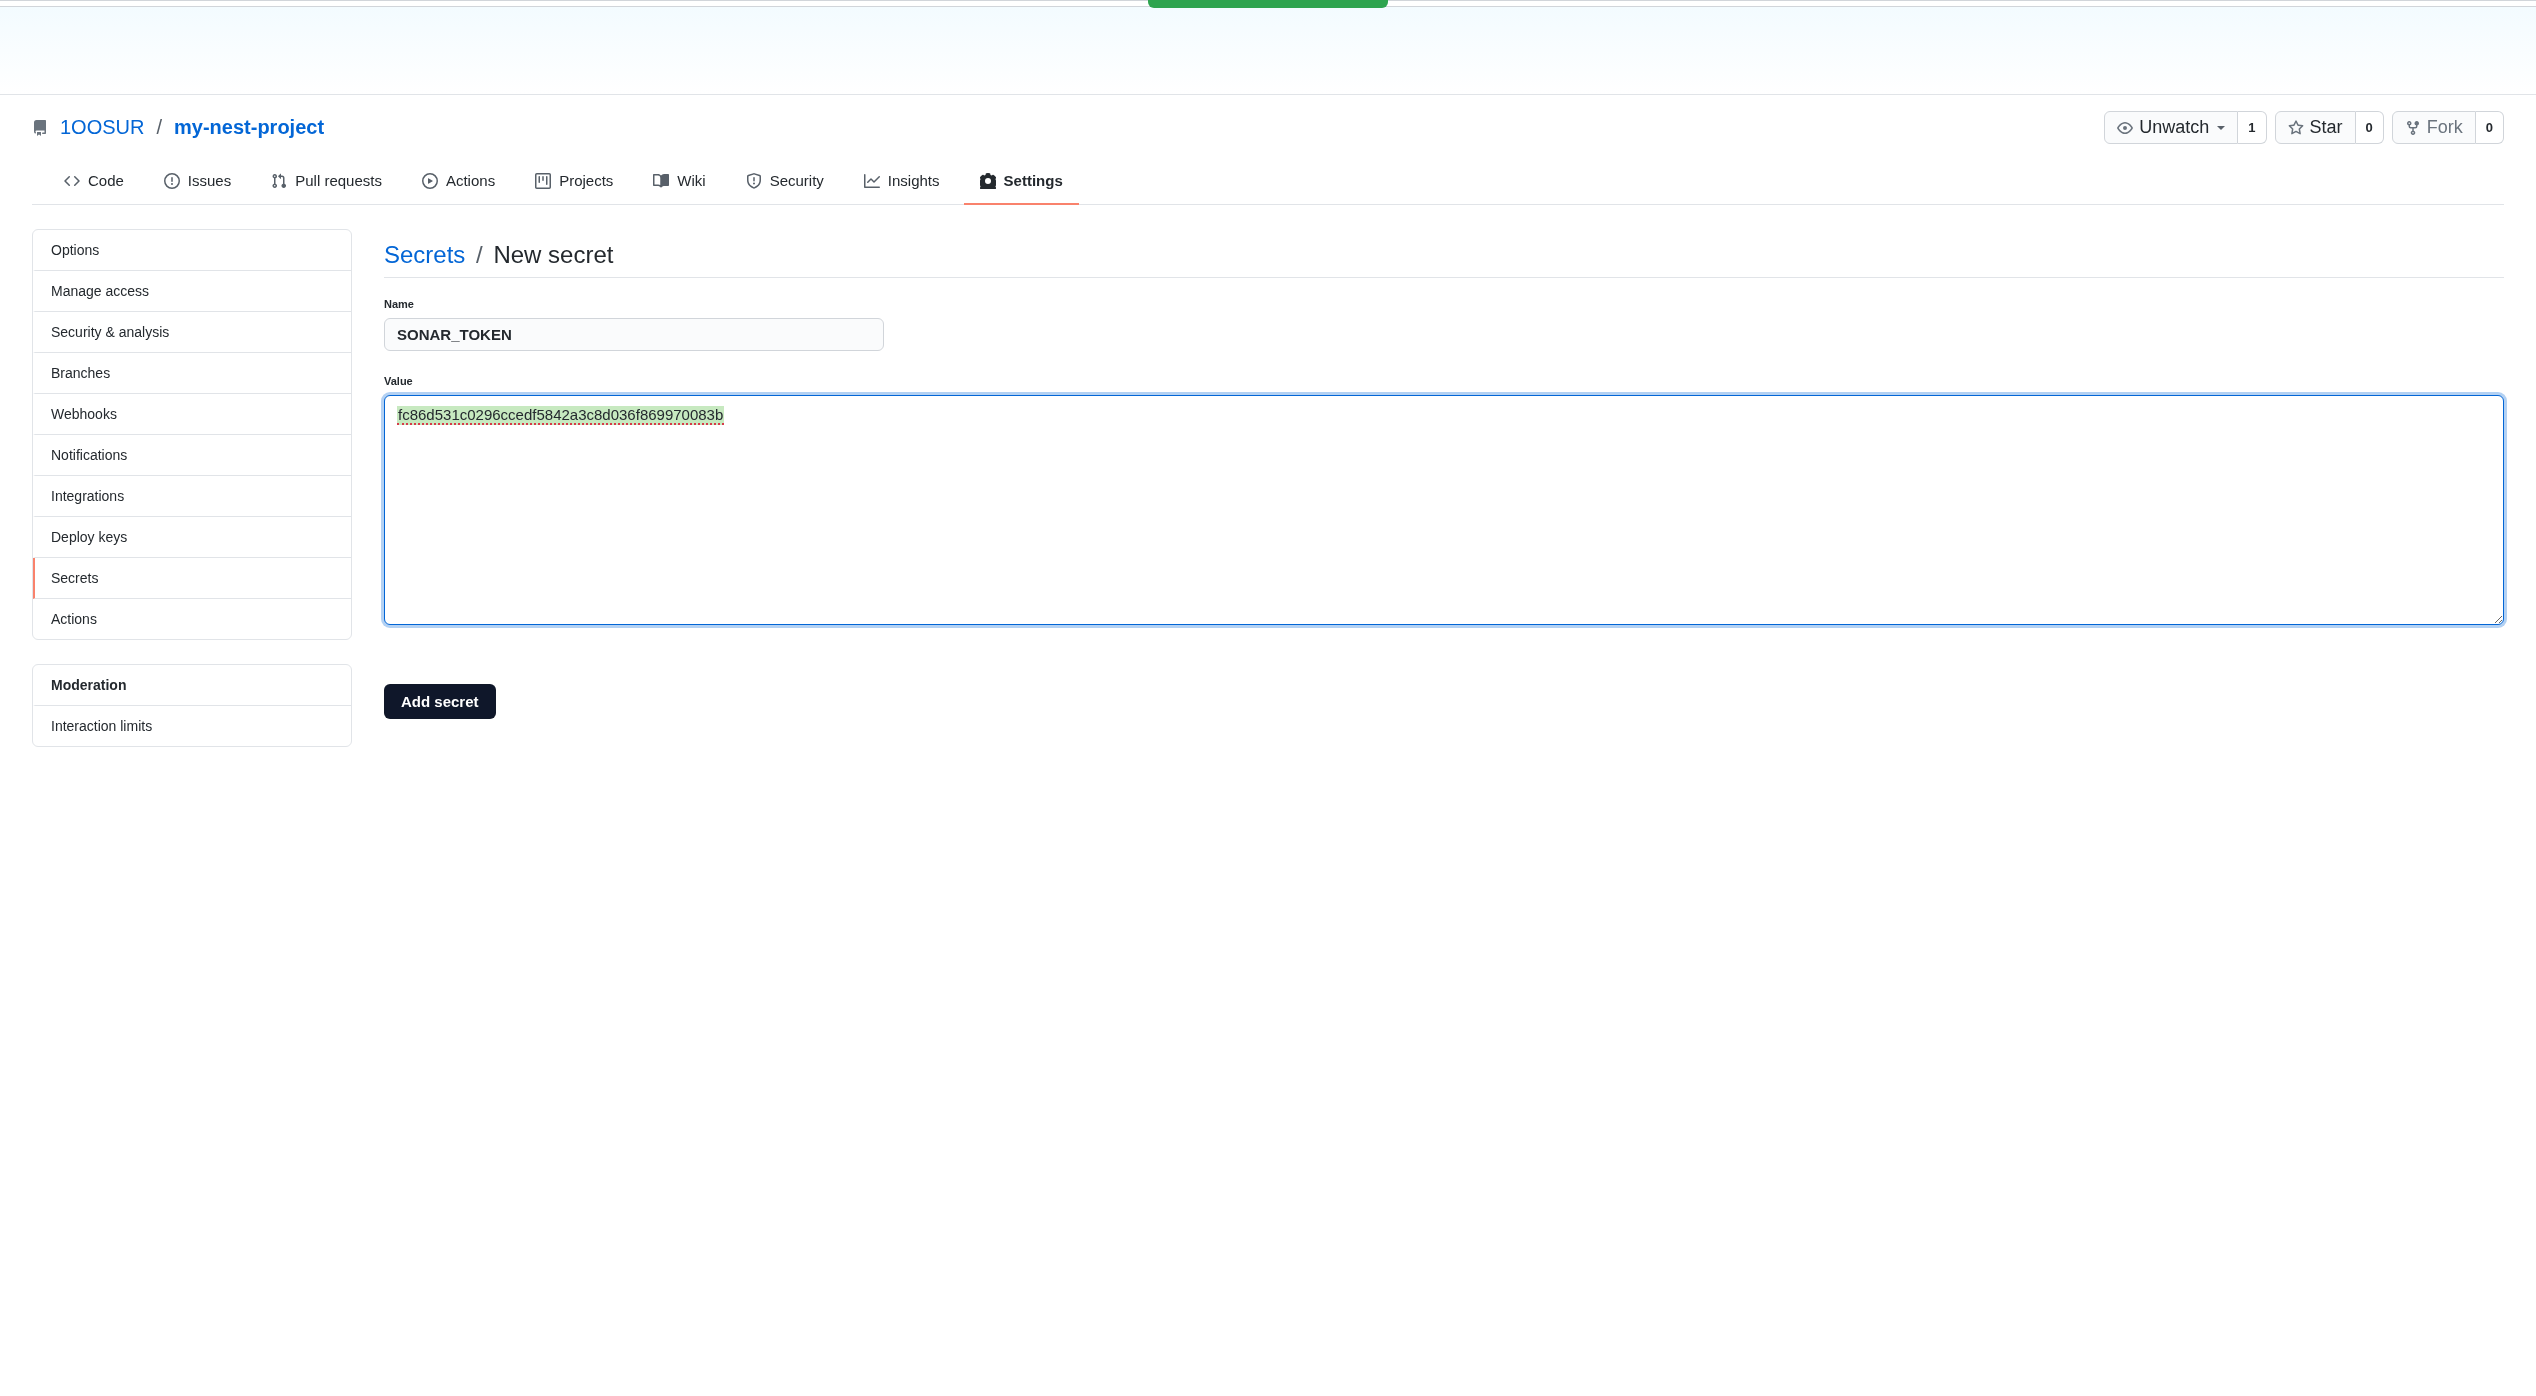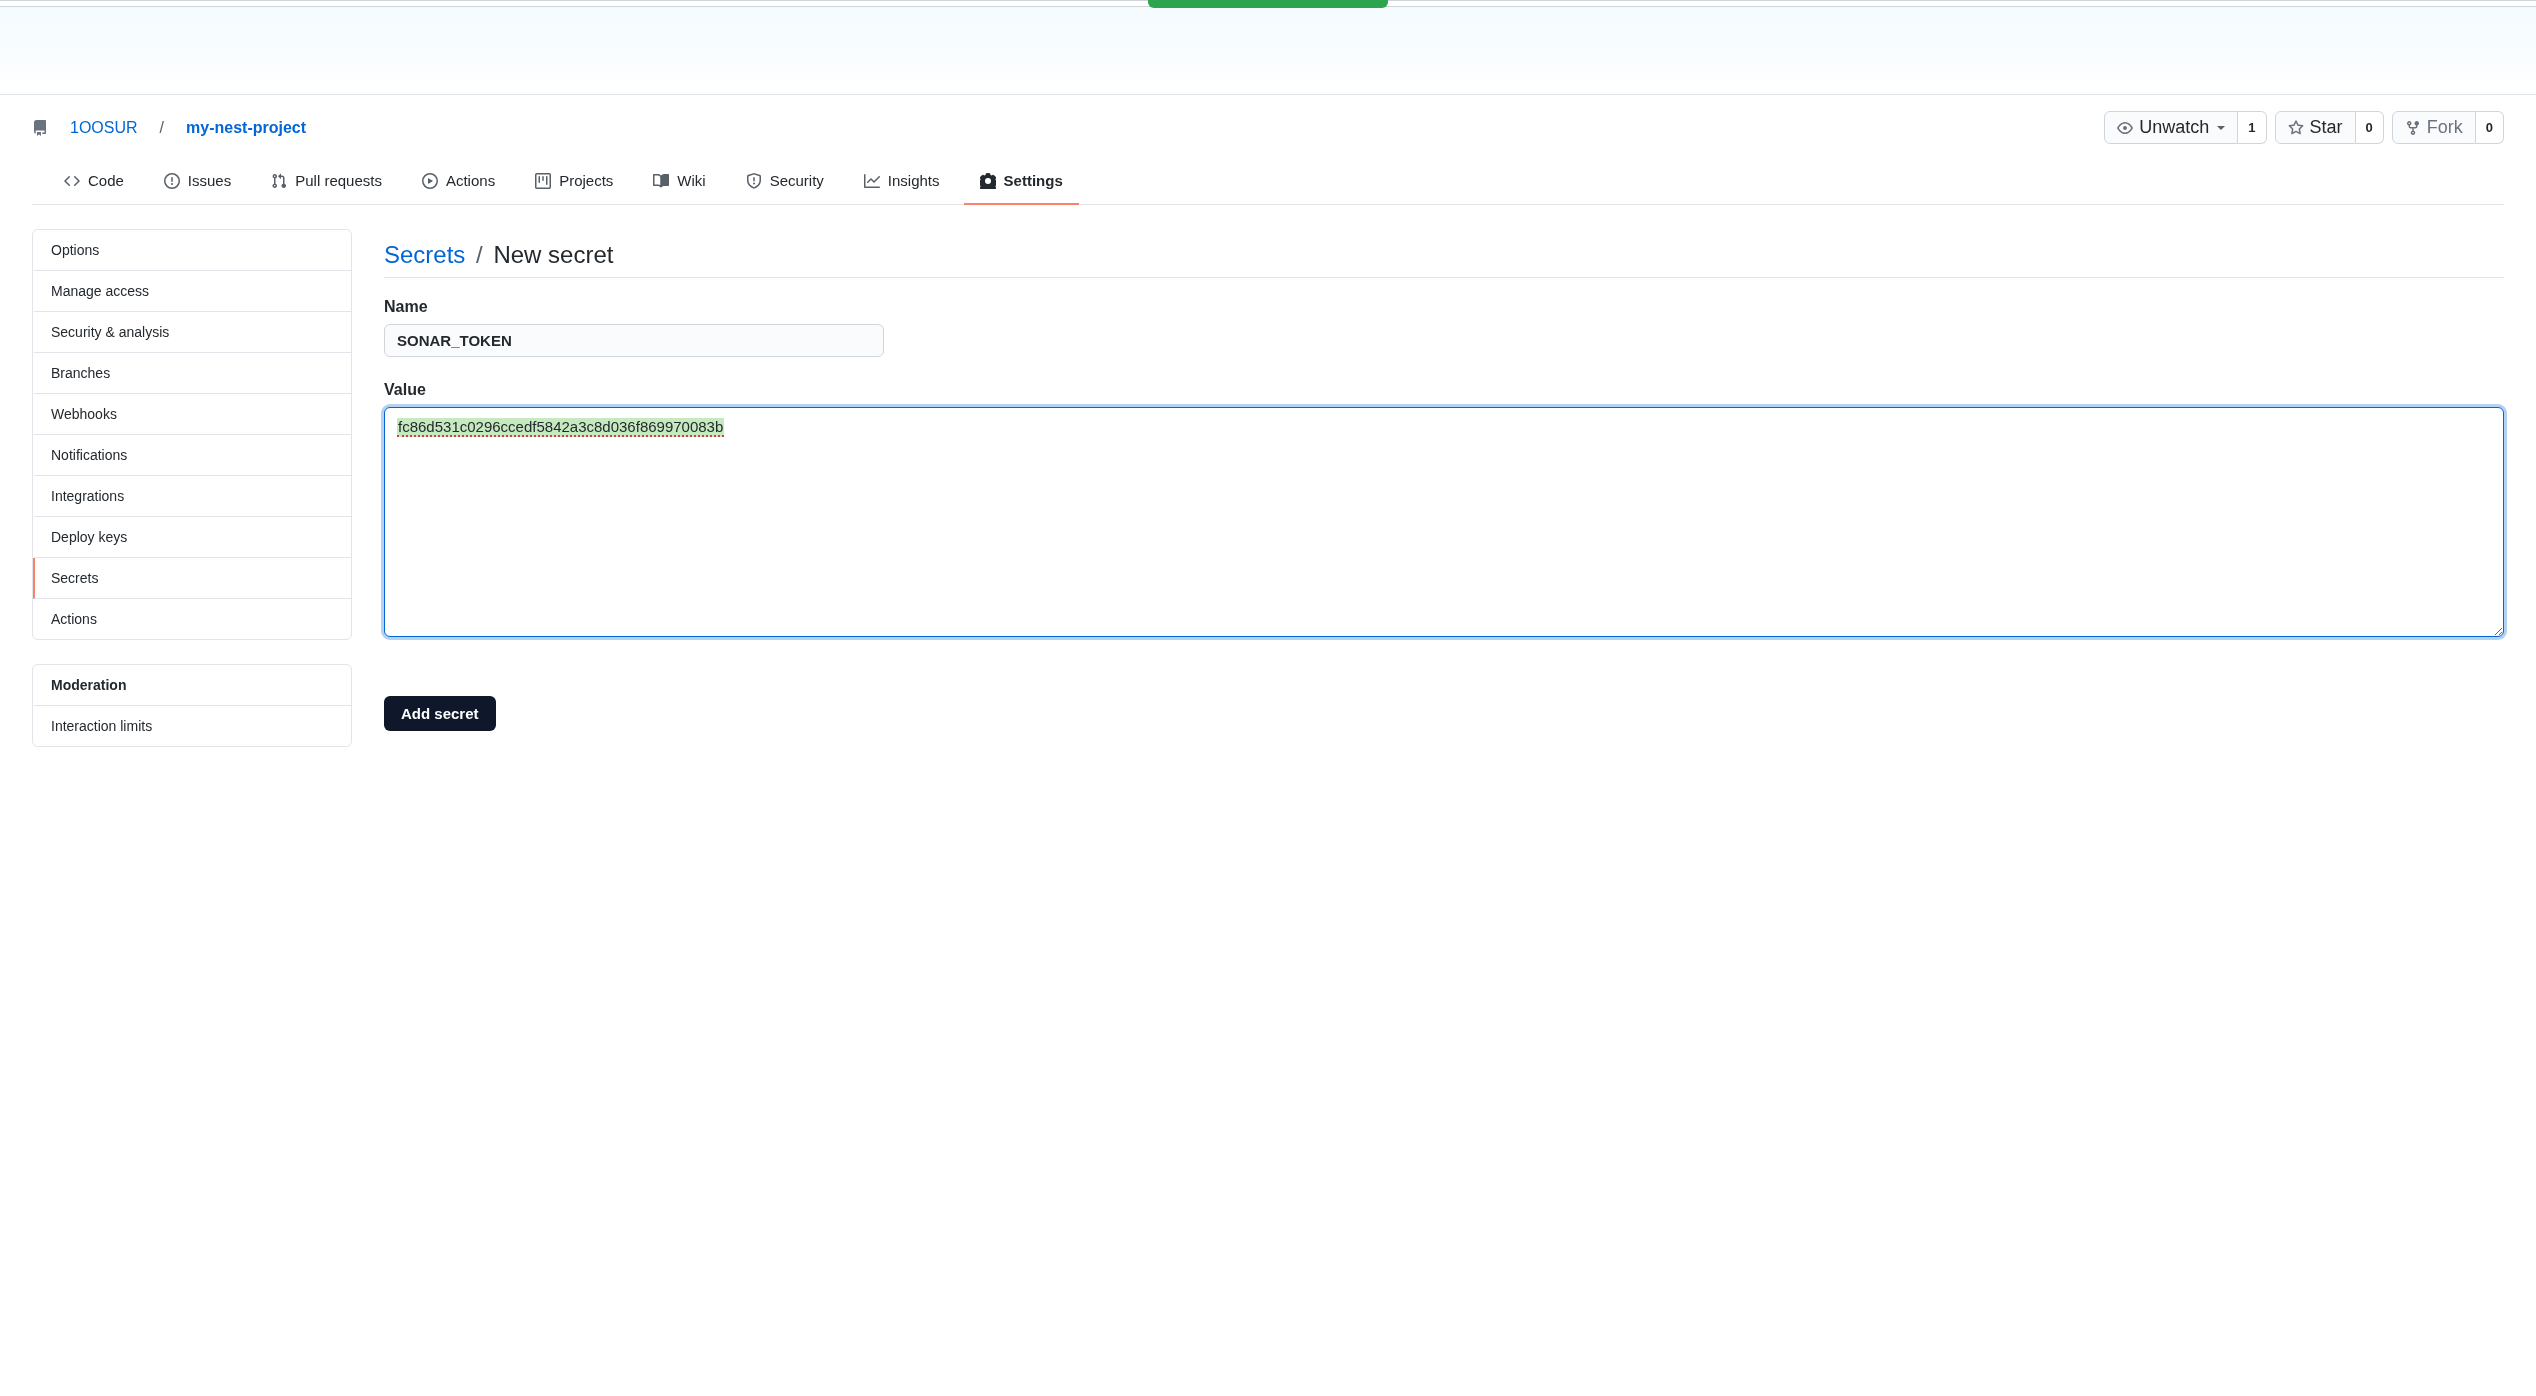--- a/index.html
+++ b/index.html
@@ -37,22 +37,22 @@
   }
   .repo-head-row {
     display: flex;
     align-items: center;
     justify-content: space-between;
     margin-bottom: 18px;
   }
   .repo-title {
     display: flex;
     align-items: center;
-    font-size: 16px;
-    gap: 22px;
+    font-size: 20px;
+    gap: 12px;
   }
   .repo-title a {
     color: #0366d6;
     text-decoration: none;
   }
   .repo-title a.bold { font-weight: 600; }
   .repo-title .sep { color: #586069; }
   .repo-actions {
     display: flex;
     gap: 8px;
@@ -154,21 +154,21 @@
     font-size: 24px;
     font-weight: 400;
     margin: 0 0 8px 0;
   }
   .page-title a { color: #0366d6; text-decoration: none; }
   .page-title .sep2 { color: #586069; margin: 0 4px; }
   hr.sep-line { border: none; border-top: 1px solid #e1e4e8; margin: 8px 0 20px 0; }
   .field-label {
     display: block;
     font-weight: 600;
-    font-size: 16px;
+    font-size: 11px;
     margin-bottom: 8px;
   }
   .text-input {
     width: 500px;
     max-width: 100%;
     padding: 7px 12px;
     font-size: 15px;
     background: #fafbfc;
     border: 1px solid #d1d5da;
     border-radius: 6px;

